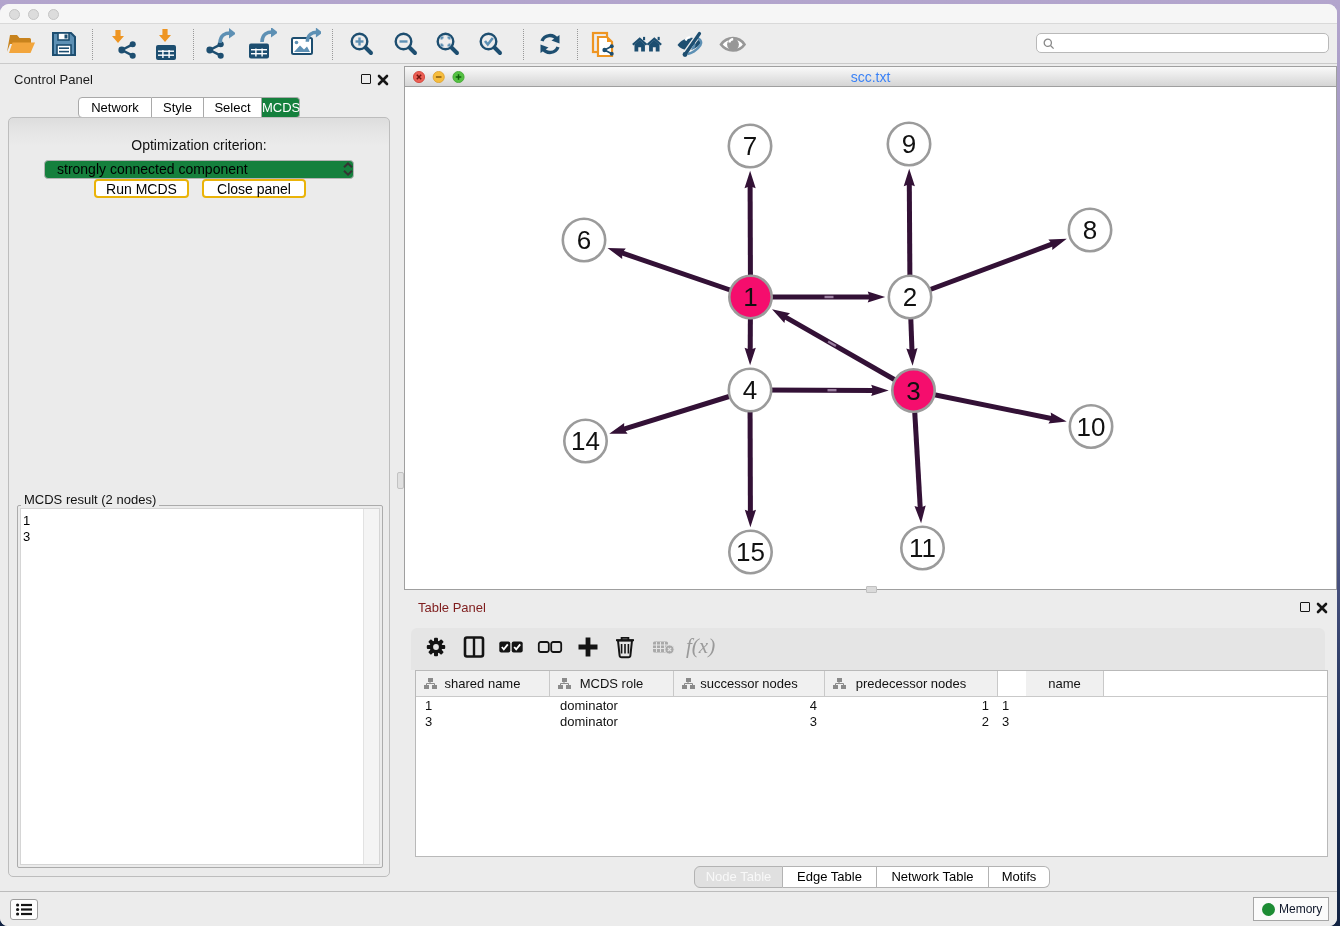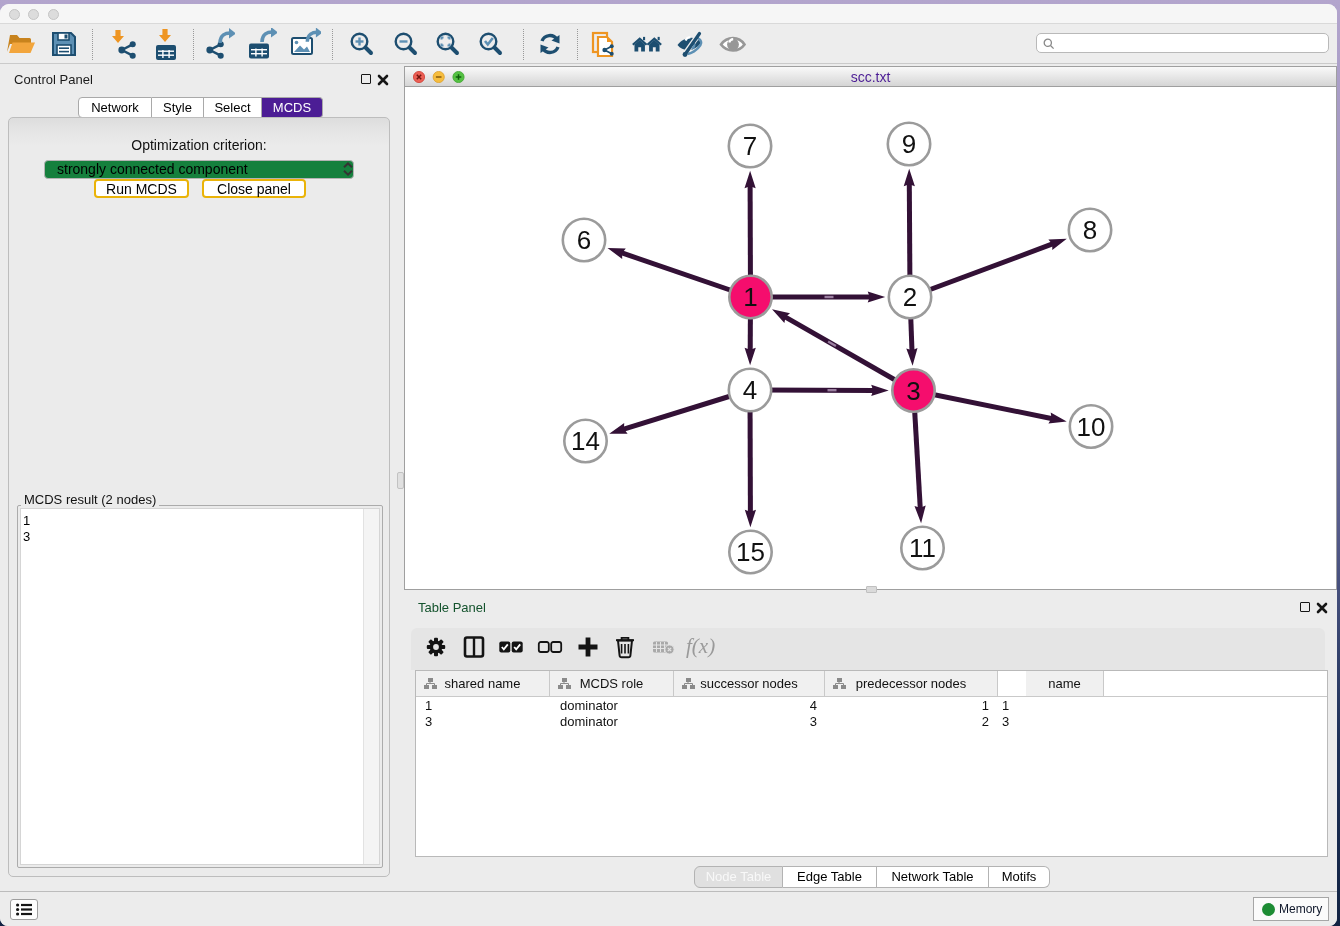--- a/index.html
+++ b/index.html
@@ -19,23 +19,23 @@
 #opt-label{position:absolute;left:0;top:137px;width:398px;text-align:center;font-size:14px;color:#111;}
 #combo{position:absolute;left:44px;top:160px;width:310px;height:19px;background:#15803d;border:1px solid #b3b3b3;border-radius:4px;font-size:14px;line-height:17px;padding-left:12px;color:#000;}
 .btn{position:absolute;top:179px;height:19px;background:#fff;border:2px solid #eab308;border-radius:4px;font-size:14px;color:#000;text-align:center;line-height:17px;}
 #fieldset{position:absolute;left:17px;top:505px;width:366px;height:363px;border:1px solid #ababab;border-radius:2px;}
 #legend{position:absolute;left:21px;top:492px;font-size:13px;color:#111;background:#ebebeb;padding:0 3px;}
 #mcds-box{position:absolute;left:20px;top:508px;width:360px;height:357px;background:#fff;border:1px solid #d5d5d5;font-size:13px;line-height:16px;color:#000;padding:4px 0 0 2px;}
 #mcds-sb{position:absolute;left:363px;top:509px;width:16px;height:355px;background:#f4f4f4;border-left:1px solid #e2e2e2;}
 #vgrip{position:absolute;left:397px;top:472px;width:7px;height:17px;background:#e0e0e0;border:1px solid #c2c2c2;border-radius:2px;}
 #frame{position:absolute;left:404px;top:66px;width:933px;height:524px;border:1px solid #9f9f9f;background:#fff;}
 #frame-tb{position:absolute;left:404px;top:66px;width:933px;height:21px;background:linear-gradient(180deg,#f9f9f9 0%,#e9e9e9 45%,#d5d5d5 100%);border-bottom:1px solid #a8a8a8;border:1px solid #9f9f9f;}
-#frame-title{position:absolute;left:404px;top:69px;width:933px;text-align:center;font-size:14px;font-weight:500;color:#4c1d95;}
+#frame-title{position:absolute;left:404px;top:69px;width:933px;text-align:center;font-size:14px;font-weight:500;color:#3b82f6;}
 #hgrip{position:absolute;left:866px;top:586px;width:11px;height:7px;background:#dadada;border:1px solid #c0c0c0;border-radius:1px;}
-#tp-title{position:absolute;left:418px;top:600px;font-size:13px;color:#14532d;}
+#tp-title{position:absolute;left:418px;top:600px;font-size:13px;color:#7f1d1d;}
 #tp-float{position:absolute;left:1300px;top:602px;width:10px;height:10px;border:1.6px solid #161616;border-radius:1px;}
 #tp-toolbar{position:absolute;left:411px;top:628px;width:914px;height:42px;background:#e5e5e5;border-radius:6px 6px 0 0;}
 #tbl{position:absolute;left:415px;top:670px;width:913px;height:187px;background:#fff;border:1px solid #b9b9b9;}
 .th{position:absolute;top:0;height:25px;background:#f0f0f0;border-right:1px solid #c9c9c9;font-size:13px;color:#111;}
 .th span{display:block;text-align:center;margin-top:5px;}
 .treeicon{position:absolute;left:8px;top:7px;width:13px;height:11px;}
 #thead-line{position:absolute;left:0;top:25px;width:911px;height:1px;background:#c9c9c9;}
 .td{position:absolute;font-size:13px;color:#111;height:16px;line-height:16px;}
 .btab{position:absolute;top:866px;height:22px;background:#fff;border:1px solid #b3b3b3;border-left:none;font-size:13px;color:#000;text-align:center;line-height:20px;font-weight:500;}
 #statusbar{position:absolute;left:0;top:891px;width:1337px;height:35px;background:#ececec;border-top:1px solid #bcbcbc;border-radius:0 0 8px 8px;}
@@ -204,21 +204,21 @@
     <line x1="7.5" y1="7.5" x2="10.6" y2="10.6" stroke="#888" stroke-width="1.3"></line>
   </svg>
 <div id="cp-title">Control Panel</div>
 <div id="cp-float"></div>
 <svg class="x-ico" style="left:377px;top:74px" width="12" height="12" viewBox="0 0 12 12">
     <path d="M2,2 L10,10 M10,2 L2,10" stroke="#161616" stroke-width="2.6" stroke-linecap="round"></path>
   </svg>
 <div class="tab" style="left:78px;width:74px;border-left:1px solid #a9a9a9;border-radius:4px 0 0 4px;">Network</div>
 <div class="tab" style="left:152px;width:52px;">Style</div>
 <div class="tab" style="left:204px;width:58px;">Select</div>
-<div class="tab" style="left:262px;width:61px;background:#4c1d95;color:#fff;border-radius:0 4px 4px 0;">MCDS</div>
+<div class="tab" style="left:262px;width:38px;background:#15803d;color:#fff;border-radius:0 4px 4px 0;">MCDS</div>
 <div id="cp-panel"></div>
 <div id="opt-label">Optimization criterion:</div>
 <div id="combo">strongly connected component</div>
 <svg class="x-ico" style="left:341px;top:161px" width="14" height="16" viewBox="0 0 14 16">
     <g fill="none" stroke="#333" stroke-width="2">
       <path d="M3,6.2 L7,2.4 L11,6.2"></path>
       <path d="M3,9.8 L7,13.6 L11,9.8"></path>
     </g>
   </svg>
 <div class="btn" style="left:94px;width:95px;">Run MCDS</div>

